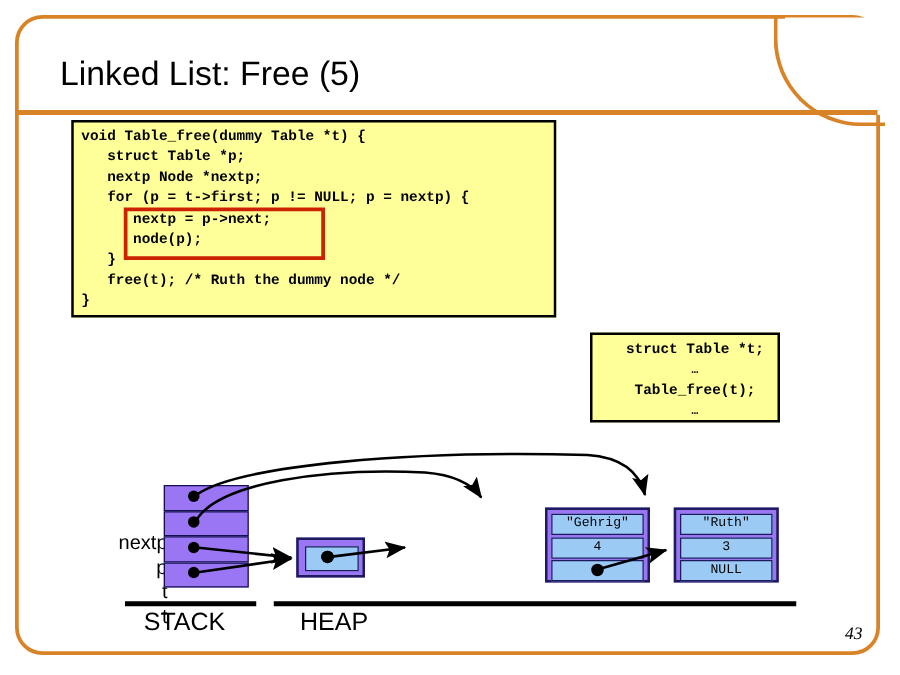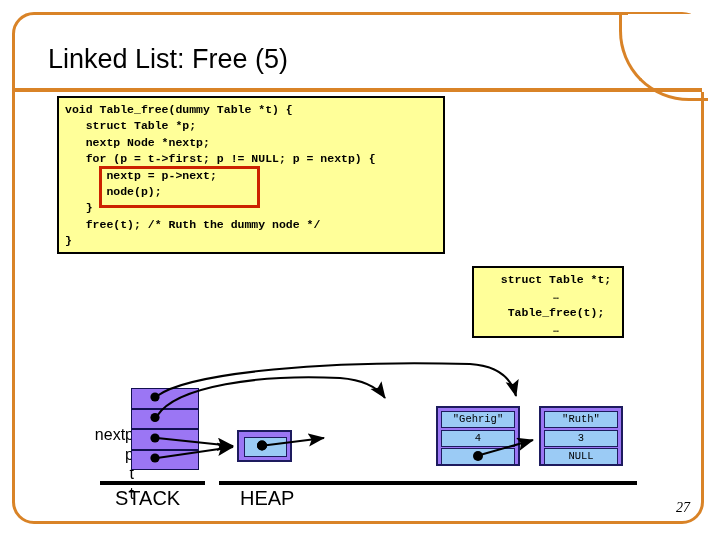--- a/index.html
+++ b/index.html
@@ -197,14 +197,14 @@
       <circle cx="478" cy="106" r="5" fill="#000"></circle>
       <line x1="480" y1="105" x2="533" y2="90" stroke="#000" stroke-width="2.1" marker-end="url(#ah)"></line>
     </svg>
 
     <div class="rule" id="rule-stack"></div>
     <div class="rule" id="rule-heap"></div>
     <div class="caption" id="cap-stack">STACK</div>
     <div class="caption" id="cap-heap">HEAP</div>
   </div>
 
-  <div class="pagenum">27</div>
+  <div class="pagenum">43</div>
 </div>
 
 </body></html>

